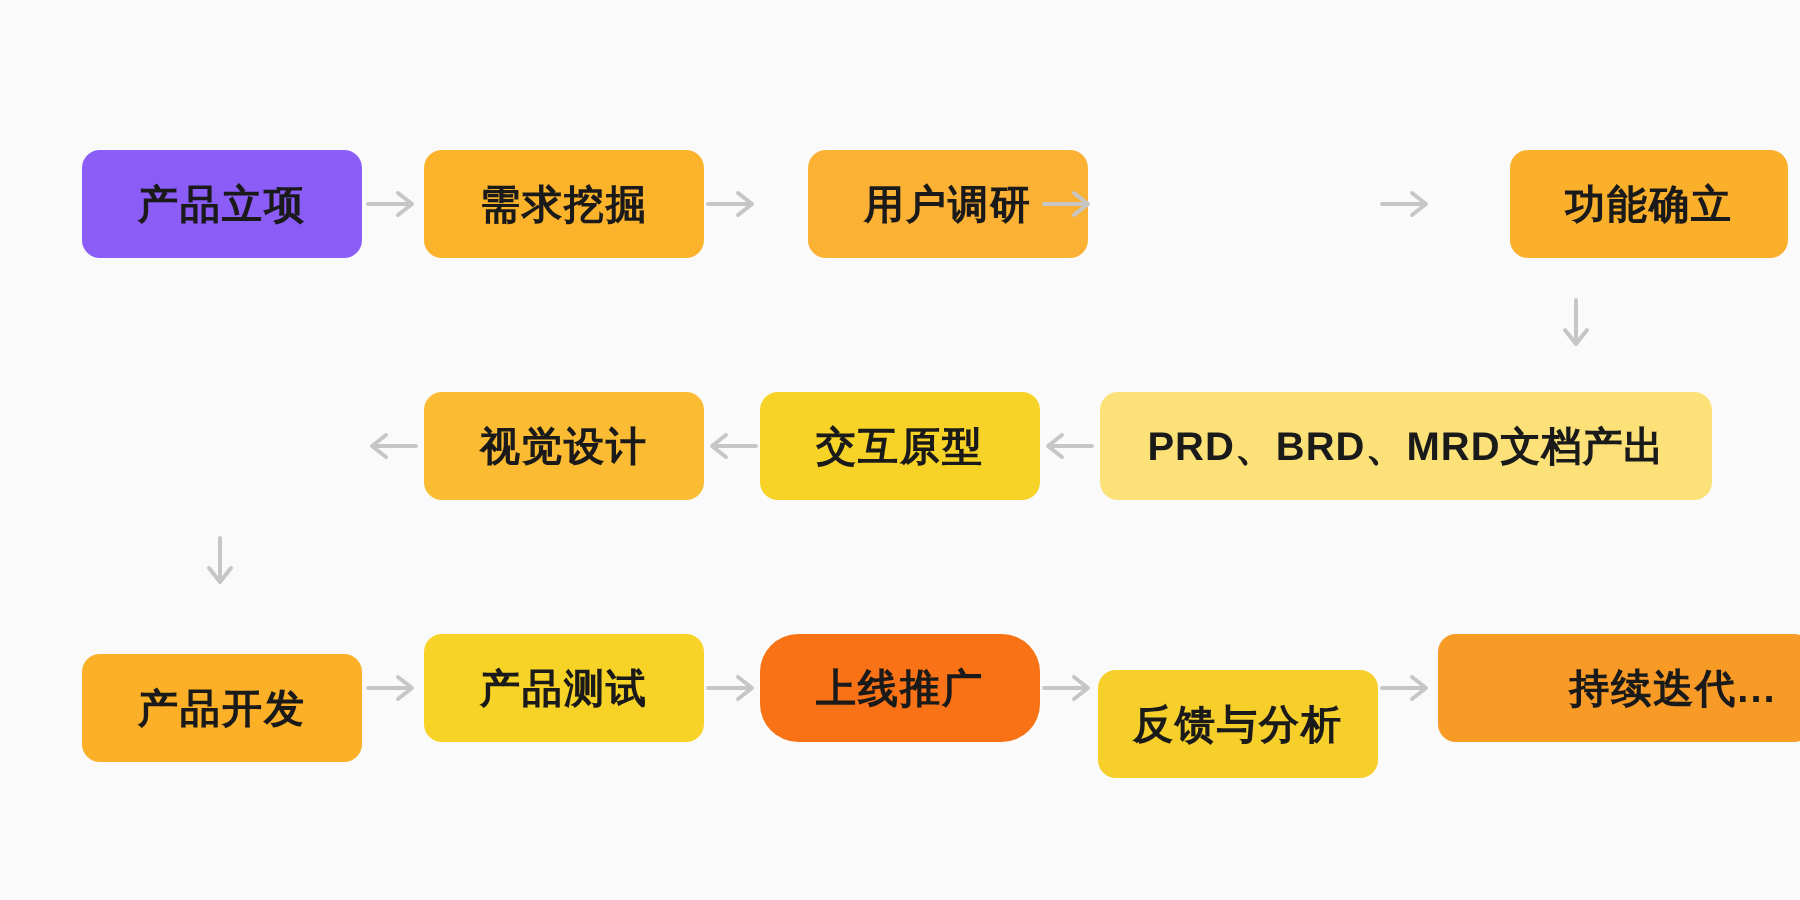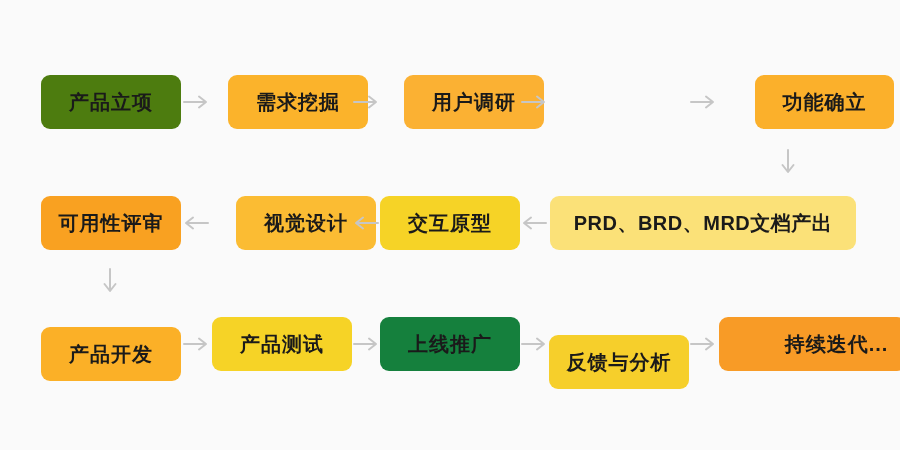--- a/index.html
+++ b/index.html
@@ -17,21 +17,21 @@
     display: flex; align-items: center; justify-content: center;
     font-size: 20px; font-weight: 700;
     color: var(--text, #1A1A1A);
     letter-spacing: 1px;
     white-space: nowrap;
   }
   .node.wide { width: 306px; letter-spacing: 0.5px; }
 
   
   .p-r1c1 { left: 41px;  top: 75px; }
-  .p-r1c2 { left: 212px; top: 75px; margin-left: 16px; }
+  .p-r1c2 { left: 212px; top: 75px; }
   .p-r1c3 { left: 380px; top: 75px; }
   .p-r1c4 { left: 549px; top: 75px; }
   .p-r1c5 { left: 755px; top: 75px; width: 139px; }
   .p-r2c1 { left: 41px;  top: 196px; }
   .p-r2c2 { left: 212px; top: 196px; }
   .p-r2c3 { left: 380px; top: 196px; }
   .p-r2c45{ left: 550px; top: 196px; }
   .p-r3c1 { left: 41px;  top: 327px; }
   .p-r3c2 { left: 212px; top: 317px; }
   .p-r3c3 { left: 380px; top: 317px; }
@@ -57,33 +57,32 @@
 
   
   .a-v1 { left: 780px; top: 149px; }
   .a-v2 { left: 102px; top: 268px; }
 </style>
 </head>
 <body>
 
 <div class="stage">
 
-  <div class="node p-r1c1" style="background: #4d7c0f;">产品立项</div>
+  <div class="node p-r1c1" style="background: #8b5cf6;">产品立项</div>
   <div class="node p-r1c2" style="background: rgb(251, 179, 43);">需求挖掘</div>
   <div class="node p-r1c3" style="background: rgb(251, 177, 51); margin-left: 24px;">用户调研</div>
   <div class="node p-r1c5" style="background: rgb(251, 176, 43);">功能确立</div>
 
   <div class="node wide p-r2c45" style="background: rgb(251, 225, 120);">PRD、BRD、MRD文档产出</div>
   <div class="node p-r2c3" style="background: rgb(246, 211, 38);">交互原型</div>
-  <div class="node p-r2c2" style="background: rgb(251, 188, 51); margin-left: 24px;">视觉设计</div>
-  <div class="node p-r2c1" style="background: rgb(249, 161, 33);">可用性评审</div>
+  <div class="node p-r2c2" style="background: rgb(251, 188, 51);">视觉设计</div>
 
   <div class="node p-r3c1" style="background: rgb(251, 176, 39);">产品开发</div>
   <div class="node p-r3c2" style="background: rgb(246, 211, 38); text-align: right;">产品测试</div>
-  <div class="node p-r3c3" style="background: #15803d;">上线推广</div>
+  <div class="node p-r3c3" style="background: #f97316; border-radius: 19px;">上线推广</div>
   <div class="node p-r3c4" style="background: rgb(246, 207, 43);">反馈与分析</div>
   <div class="node p-r3c5" style="background: rgb(248, 155, 38); padding-left: 48px;">持续迭代...</div>
 
   <span class="arrow a-r1g1">
       <svg width="26" height="16" viewBox="0 0 26 16" fill="none" stroke="currentColor" stroke-width="2" stroke-linecap="round" stroke-linejoin="round">
         <path d="M1 8 H22"></path>
         <path d="M16 2.5 L23 8 L16 13.5"></path>
       </svg>
     </span>
   <span class="arrow a-r1g2">

